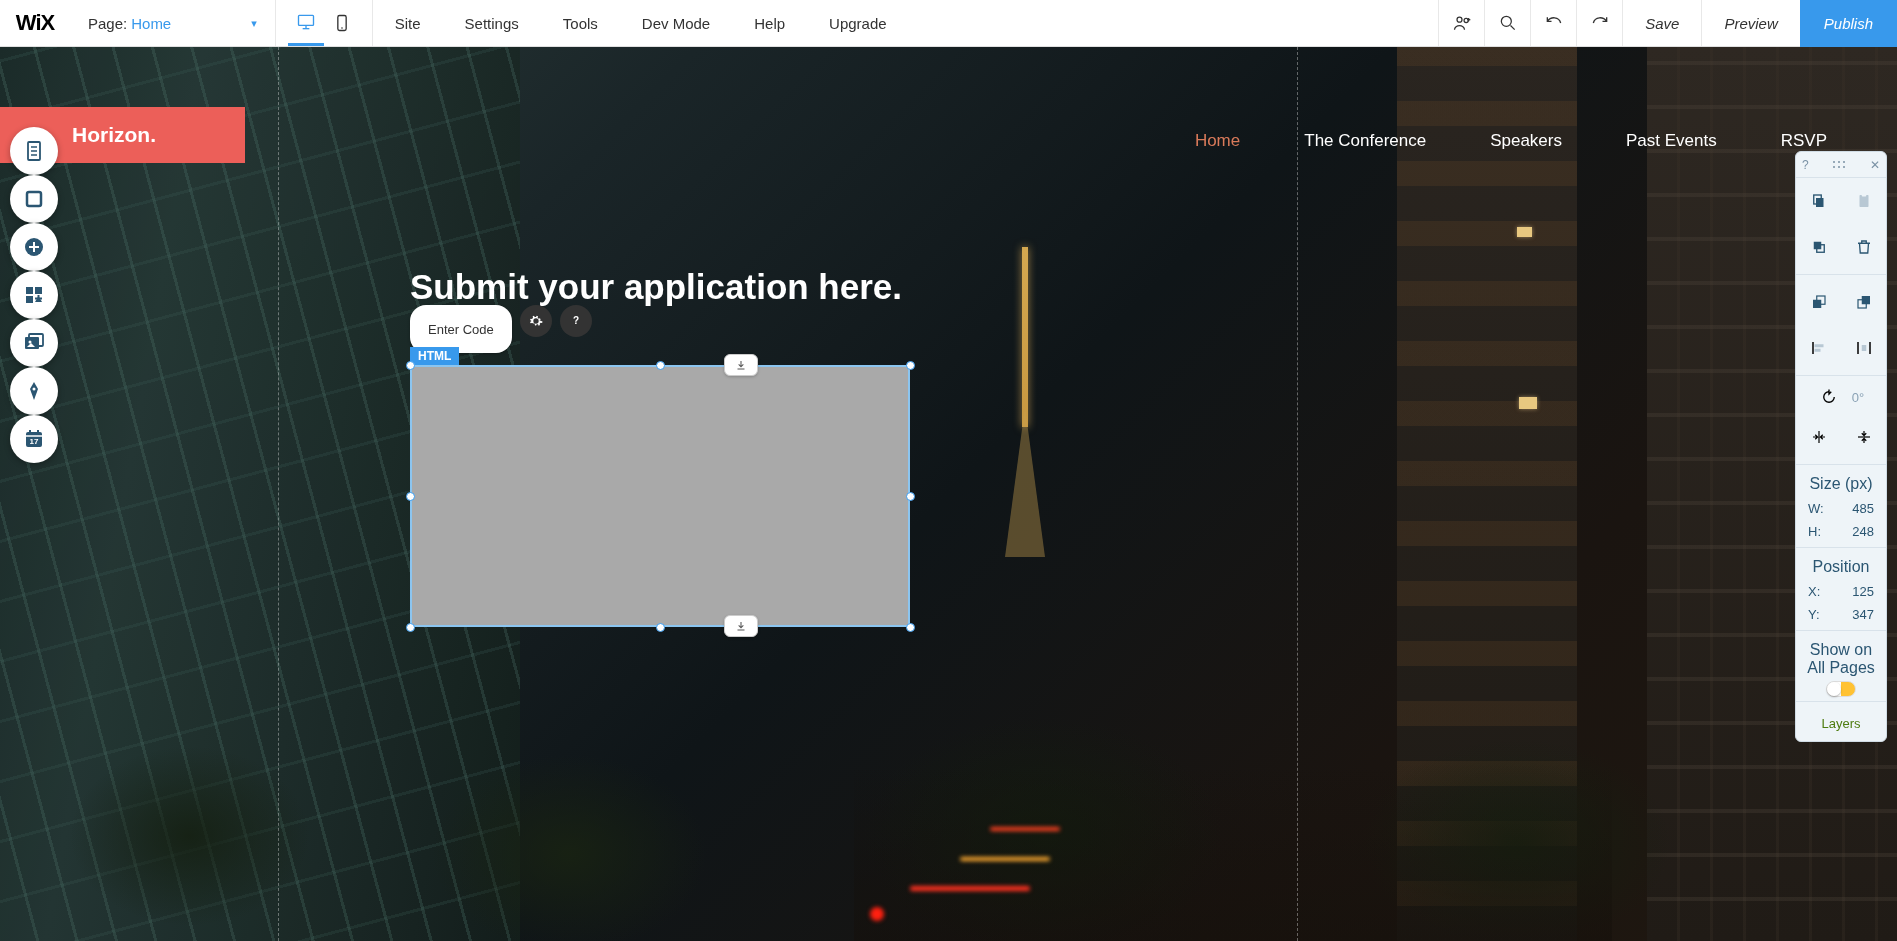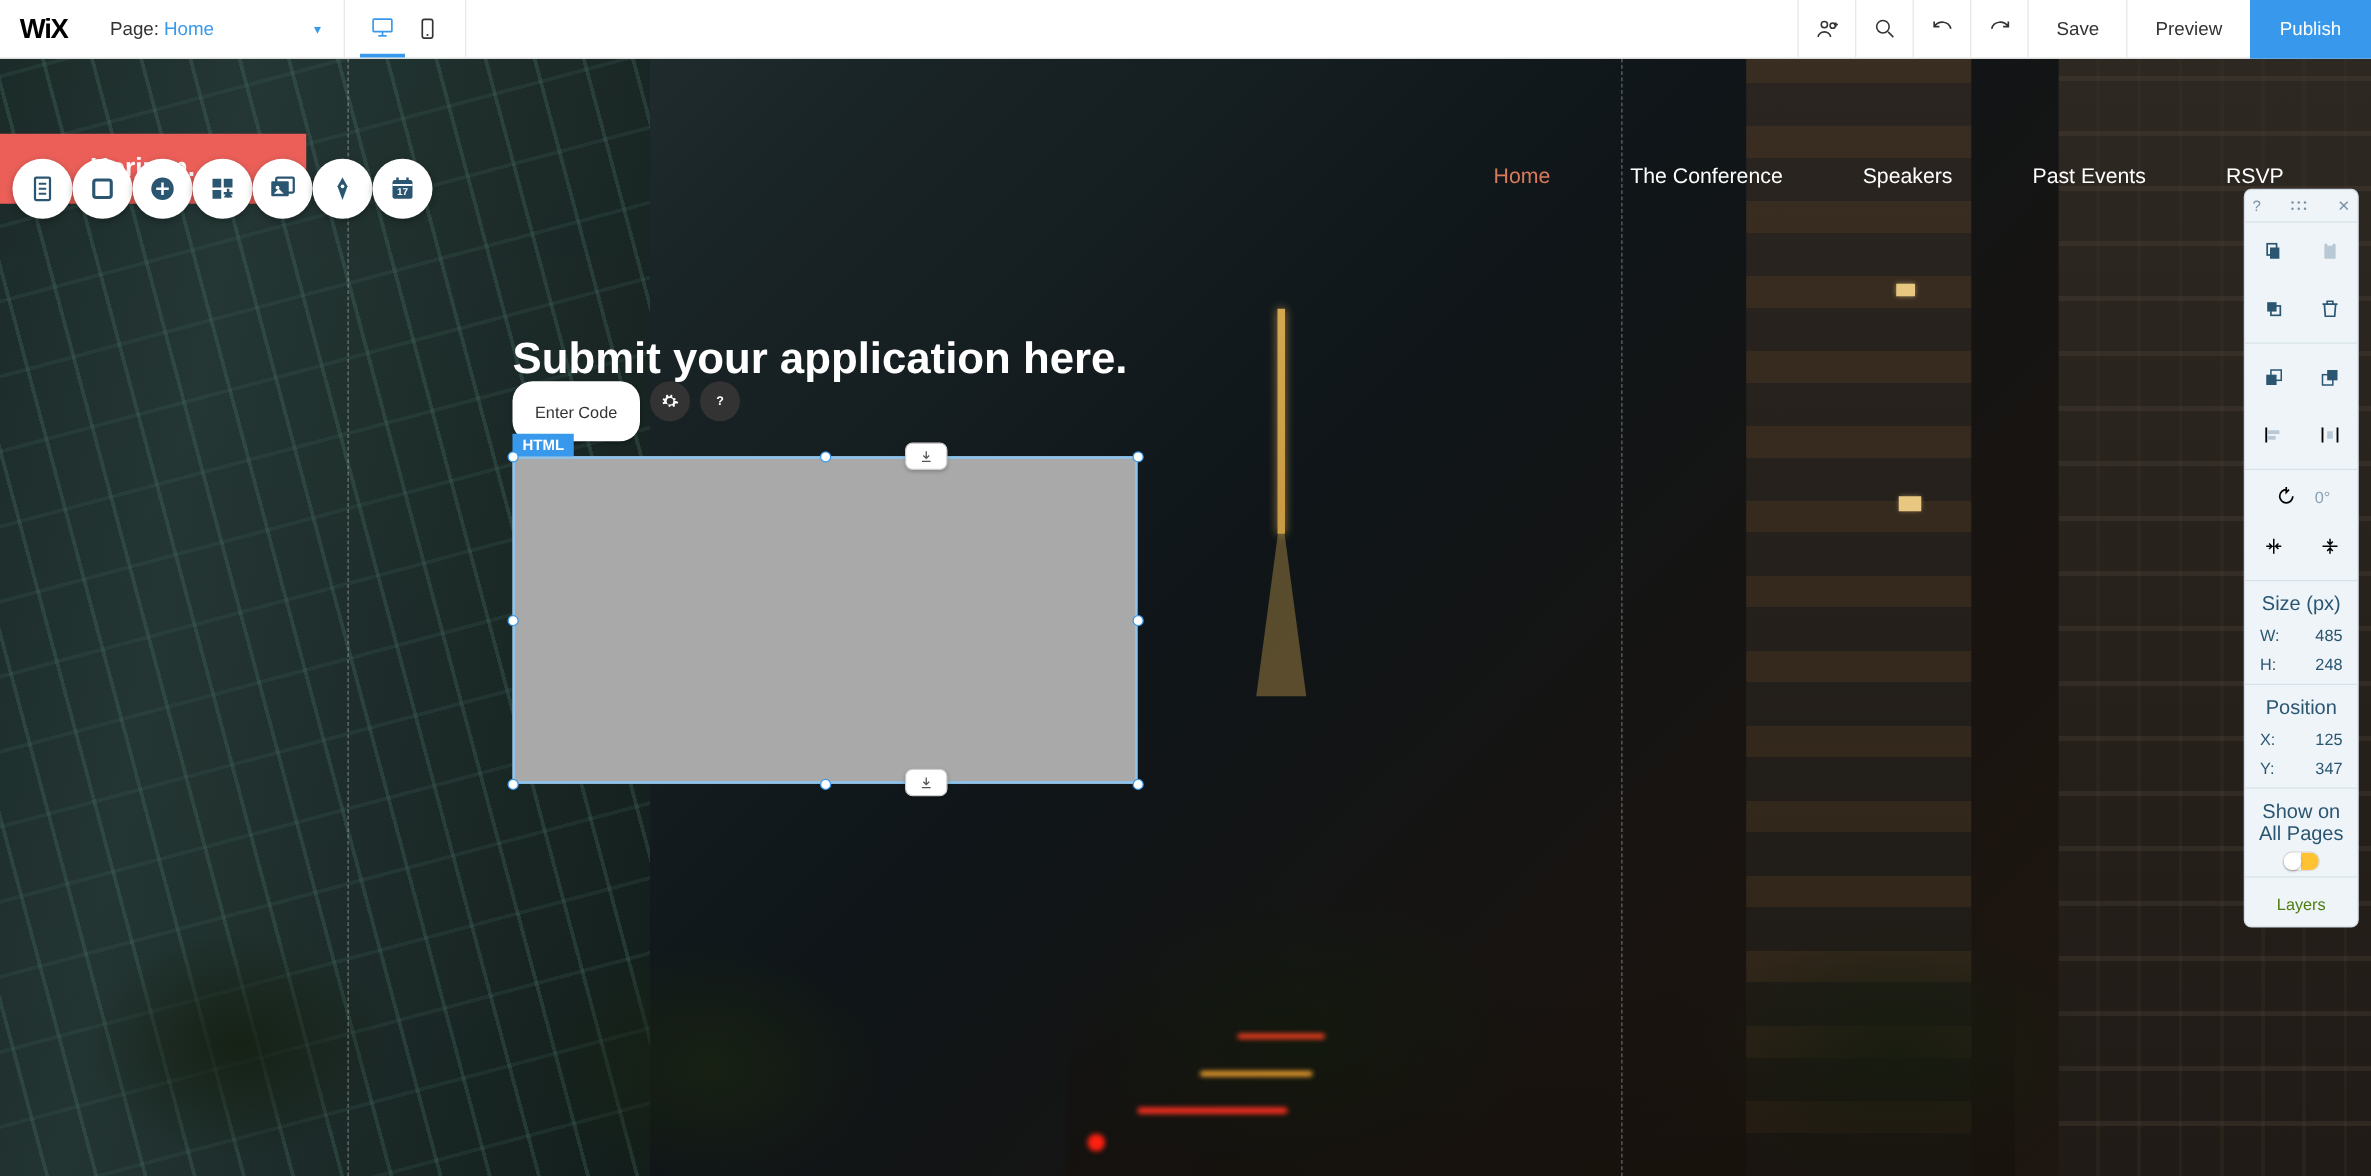--- a/index.html
+++ b/index.html
@@ -11,21 +11,21 @@
 .page-selector { display: flex; align-items: center; padding: 0 18px; height: 100%; border-right: 1px solid #e8e8e8; cursor: pointer; }
 .page-selector .label { font-size: 15px; color: #333; }
 .page-selector .page-name { font-size: 15px; color: #3899ec; margin-left: 4px; }
 .page-selector .chev { margin-left: 80px; color: #3899ec; font-size: 11px; }
 .device-group { display: flex; align-items: center; gap: 0; padding: 0 12px; height: 100%; border-right: 1px solid #e8e8e8; }
 .device-btn { width: 36px; height: 46px; display: flex; align-items: center; justify-content: center; cursor: pointer; position: relative; }
 .device-btn svg { width: 20px; height: 20px; }
 .device-btn.active { border-bottom: 3px solid #3899ec; }
 .top-menu { display: flex; align-items: center; gap: 0; height: 100%; }
 .top-menu-item { padding: 0 22px; font-size: 15px; color: #333; cursor: pointer; height: 100%; display: flex; align-items: center; }
-.top-right { margin-left: auto; display: flex; height: 100%; }
+.top-right { margin-left: auto; display: flex; height: 100%; font-style: italic; }
 .icon-btn { width: 46px; height: 46px; display: flex; align-items: center; justify-content: center; cursor: pointer; border-left: 1px solid #e8e8e8; }
 .icon-btn svg { width: 20px; height: 20px; }
 .action-btn { padding: 0 22px; height: 46px; display: flex; align-items: center; font-size: 15px; cursor: pointer; border-left: 1px solid #e8e8e8; color: #333; }
 .publish-btn { background: #3899ec; color: #fff; padding: 0 24px; height: 47px; display: flex; align-items: center; font-size: 15px; cursor: pointer; }
 
 
 .canvas { position: absolute; top: 47px; left: 0; right: 0; bottom: 0; background: linear-gradient(135deg, #2d3e3c 0%, #1a2528 25%, #0f1518 50%, #1a1410 75%, #201810 100%); overflow: hidden; }
 .bg-layer { position: absolute; inset: 0; }
 .building-left { position: absolute; left: 0; top: 0; width: 520px; height: 100%; background: linear-gradient(100deg, #1a2a28 0%, #253835 30%, #1e2e2b 60%, #141f1c 100%); opacity: 0.9; }
 .building-left::before { content: ''; position: absolute; inset: 0; background: repeating-linear-gradient(75deg, transparent 0px, transparent 35px, rgba(80,120,110,0.3) 35px, rgba(80,120,110,0.3) 38px), repeating-linear-gradient(-15deg, transparent 0px, transparent 55px, rgba(60,95,88,0.25) 55px, rgba(60,95,88,0.25) 58px); }
@@ -45,21 +45,21 @@
 .guide-v { position: absolute; top: 0; bottom: 0; width: 0; border-left: 1px dashed rgba(255,255,255,0.35); z-index: 5; }
 
 
 .site-brand { position: absolute; top: 60px; left: 0; width: 245px; height: 56px; background: #ec5f59; display: flex; align-items: center; padding-left: 72px; z-index: 20; }
 .site-brand-text { color: #fff; font-size: 21px; font-weight: 700; }
 .site-nav { position: absolute; top: 84px; left: 0; right: 0; display: flex; justify-content: flex-end; gap: 64px; padding-right: 70px; z-index: 15; }
 .site-nav-item { color: #fff; font-size: 17px; cursor: pointer; }
 .site-nav-item.active { color: #d97a5a; }
 
 
-.left-tools { position: absolute; top: 80px; left: 10px; display: flex; flex-direction: row; z-index: 50; }
+.left-tools { position: absolute; top: 80px; left: 10px; display: flex; flex-direction: column; z-index: 50; }
 .tool-btn { width: 48px; height: 48px; border-radius: 50%; background: #fff; display: flex; align-items: center; justify-content: center; cursor: pointer; box-shadow: 0 2px 6px rgba(0,0,0,0.3); }
 .tool-btn svg { width: 24px; height: 24px; fill: #2b5672; }
 
 
 .heading { position: absolute; top: 220px; left: 410px; color: #fff; font-size: 35px; font-weight: 700; z-index: 10; }
 
 
 .element-actions { position: absolute; top: 258px; left: 410px; display: flex; gap: 8px; z-index: 30; }
 .pill-btn { height: 48px; padding: 0 18px; border-radius: 16px; background: #fff; color: #333; font-size: 13px; display: flex; align-items: center; cursor: pointer; box-shadow: 0 1px 3px rgba(0,0,0,0.3); }
 .circle-btn { width: 32px; height: 32px; border-radius: 50%; background: #333; color: #fff; display: flex; align-items: center; justify-content: center; cursor: pointer; }
@@ -110,20 +110,28 @@
           <line x1="12" y1="16" x2="12" y2="20" stroke="#3899ec" stroke-width="1.6"></line>
         </svg>
     </div>
     <div class="device-btn">
       <svg viewBox="0 0 24 24">
           <rect x="7" y="3" width="10" height="18" rx="2" fill="none" stroke="#333" stroke-width="1.6"></rect>
           <circle cx="12" cy="18" r="1" fill="#333"></circle>
         </svg>
     </div>
   </div>
+  <div class="top-menu">
+    <div class="top-menu-item">Site</div>
+    <div class="top-menu-item">Settings</div>
+    <div class="top-menu-item">Tools</div>
+    <div class="top-menu-item">Dev Mode</div>
+    <div class="top-menu-item">Help</div>
+    <div class="top-menu-item">Upgrade</div>
+  </div>
   <div class="top-right">
     <div class="icon-btn">
       <svg viewBox="0 0 24 24">
           <circle cx="9" cy="8" r="3" fill="none" stroke="#333" stroke-width="1.5"></circle>
           <path d="M3 20c0-3 3-5 6-5s6 2 6 5" fill="none" stroke="#333" stroke-width="1.5"></path>
           <circle cx="17" cy="9" r="2.5" fill="none" stroke="#333" stroke-width="1.5"></circle>
           <line x1="20" y1="6" x2="20" y2="10" stroke="#333" stroke-width="1.5"></line>
           <line x1="18" y1="8" x2="22" y2="8" stroke="#333" stroke-width="1.5"></line>
         </svg>
     </div>

